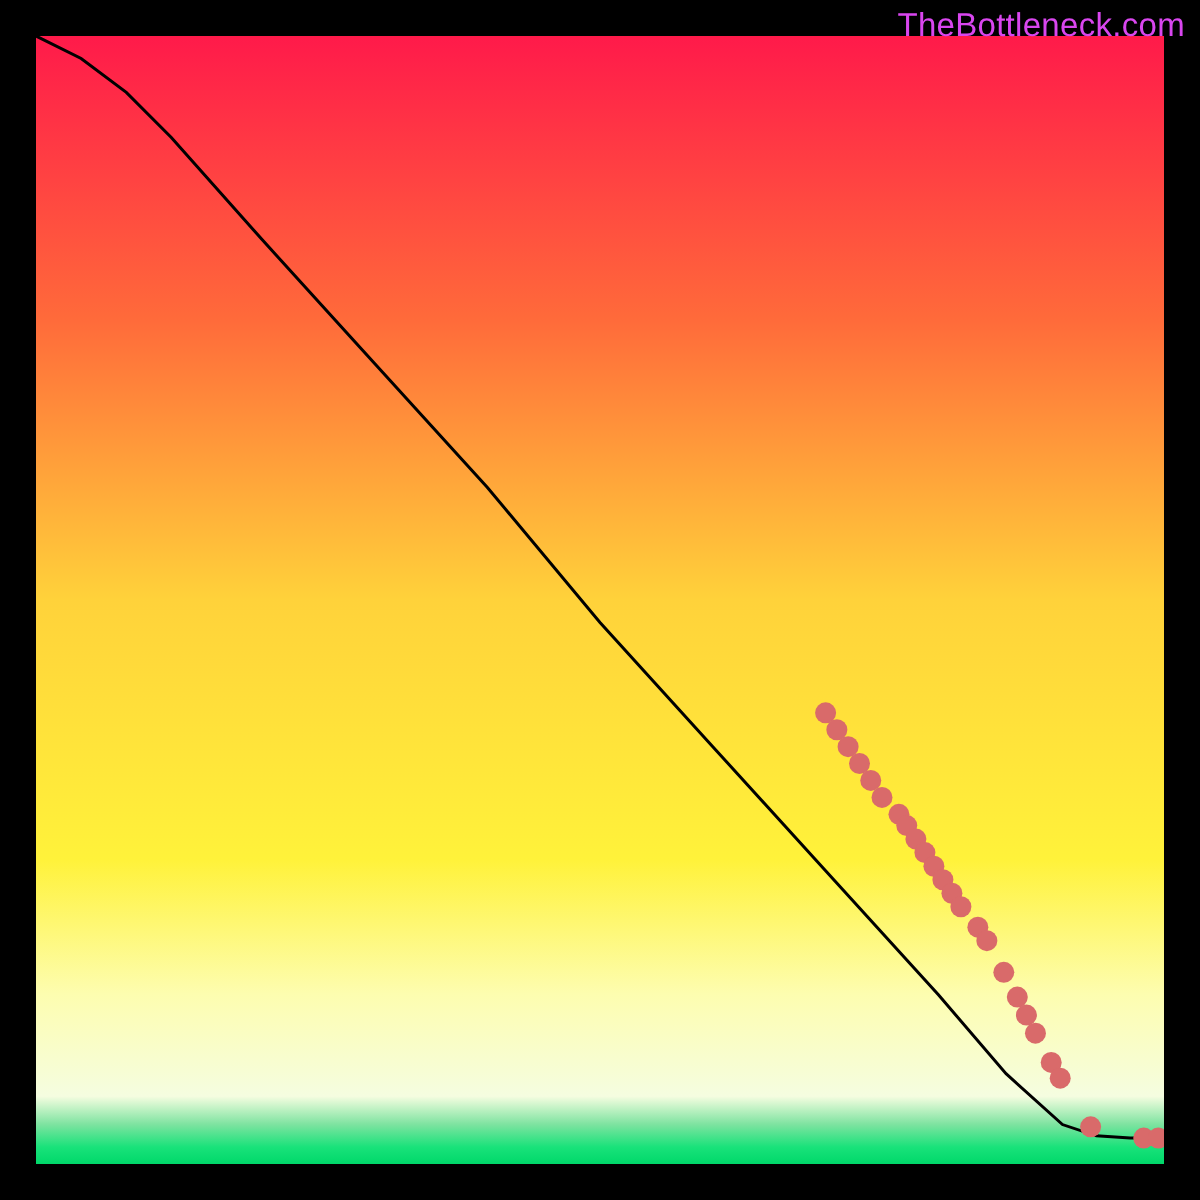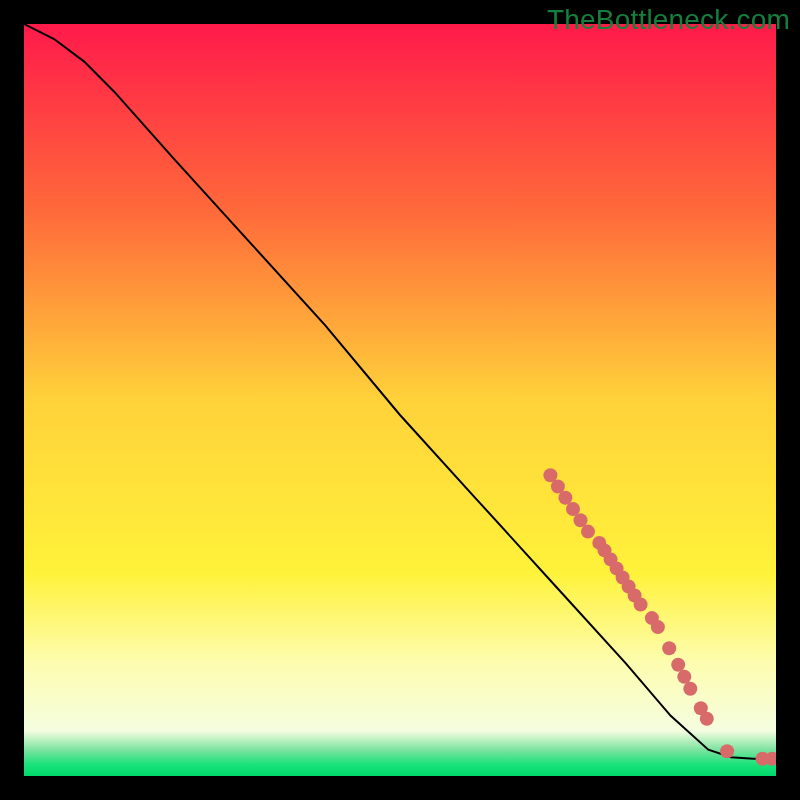--- a/index.html
+++ b/index.html
@@ -20,22 +20,22 @@
     position: absolute;
     left: 24px;
     top: 24px;
     width: 752px;
     height: 752px;
   }
   #attribution {
     position: absolute;
     top: 4px;
     right: 10px;
-    color: #15803d;
-    font-size: 28px;
+    color: #d946ef;
+    font-size: 22px;
     font-weight: 500;
     letter-spacing: 0.2px;
   }
 </style>
 </head>
 <body>
 
 <div id="wrap">
   <svg id="plot" viewBox="0 0 752 752" preserveAspectRatio="none">
     <defs>

